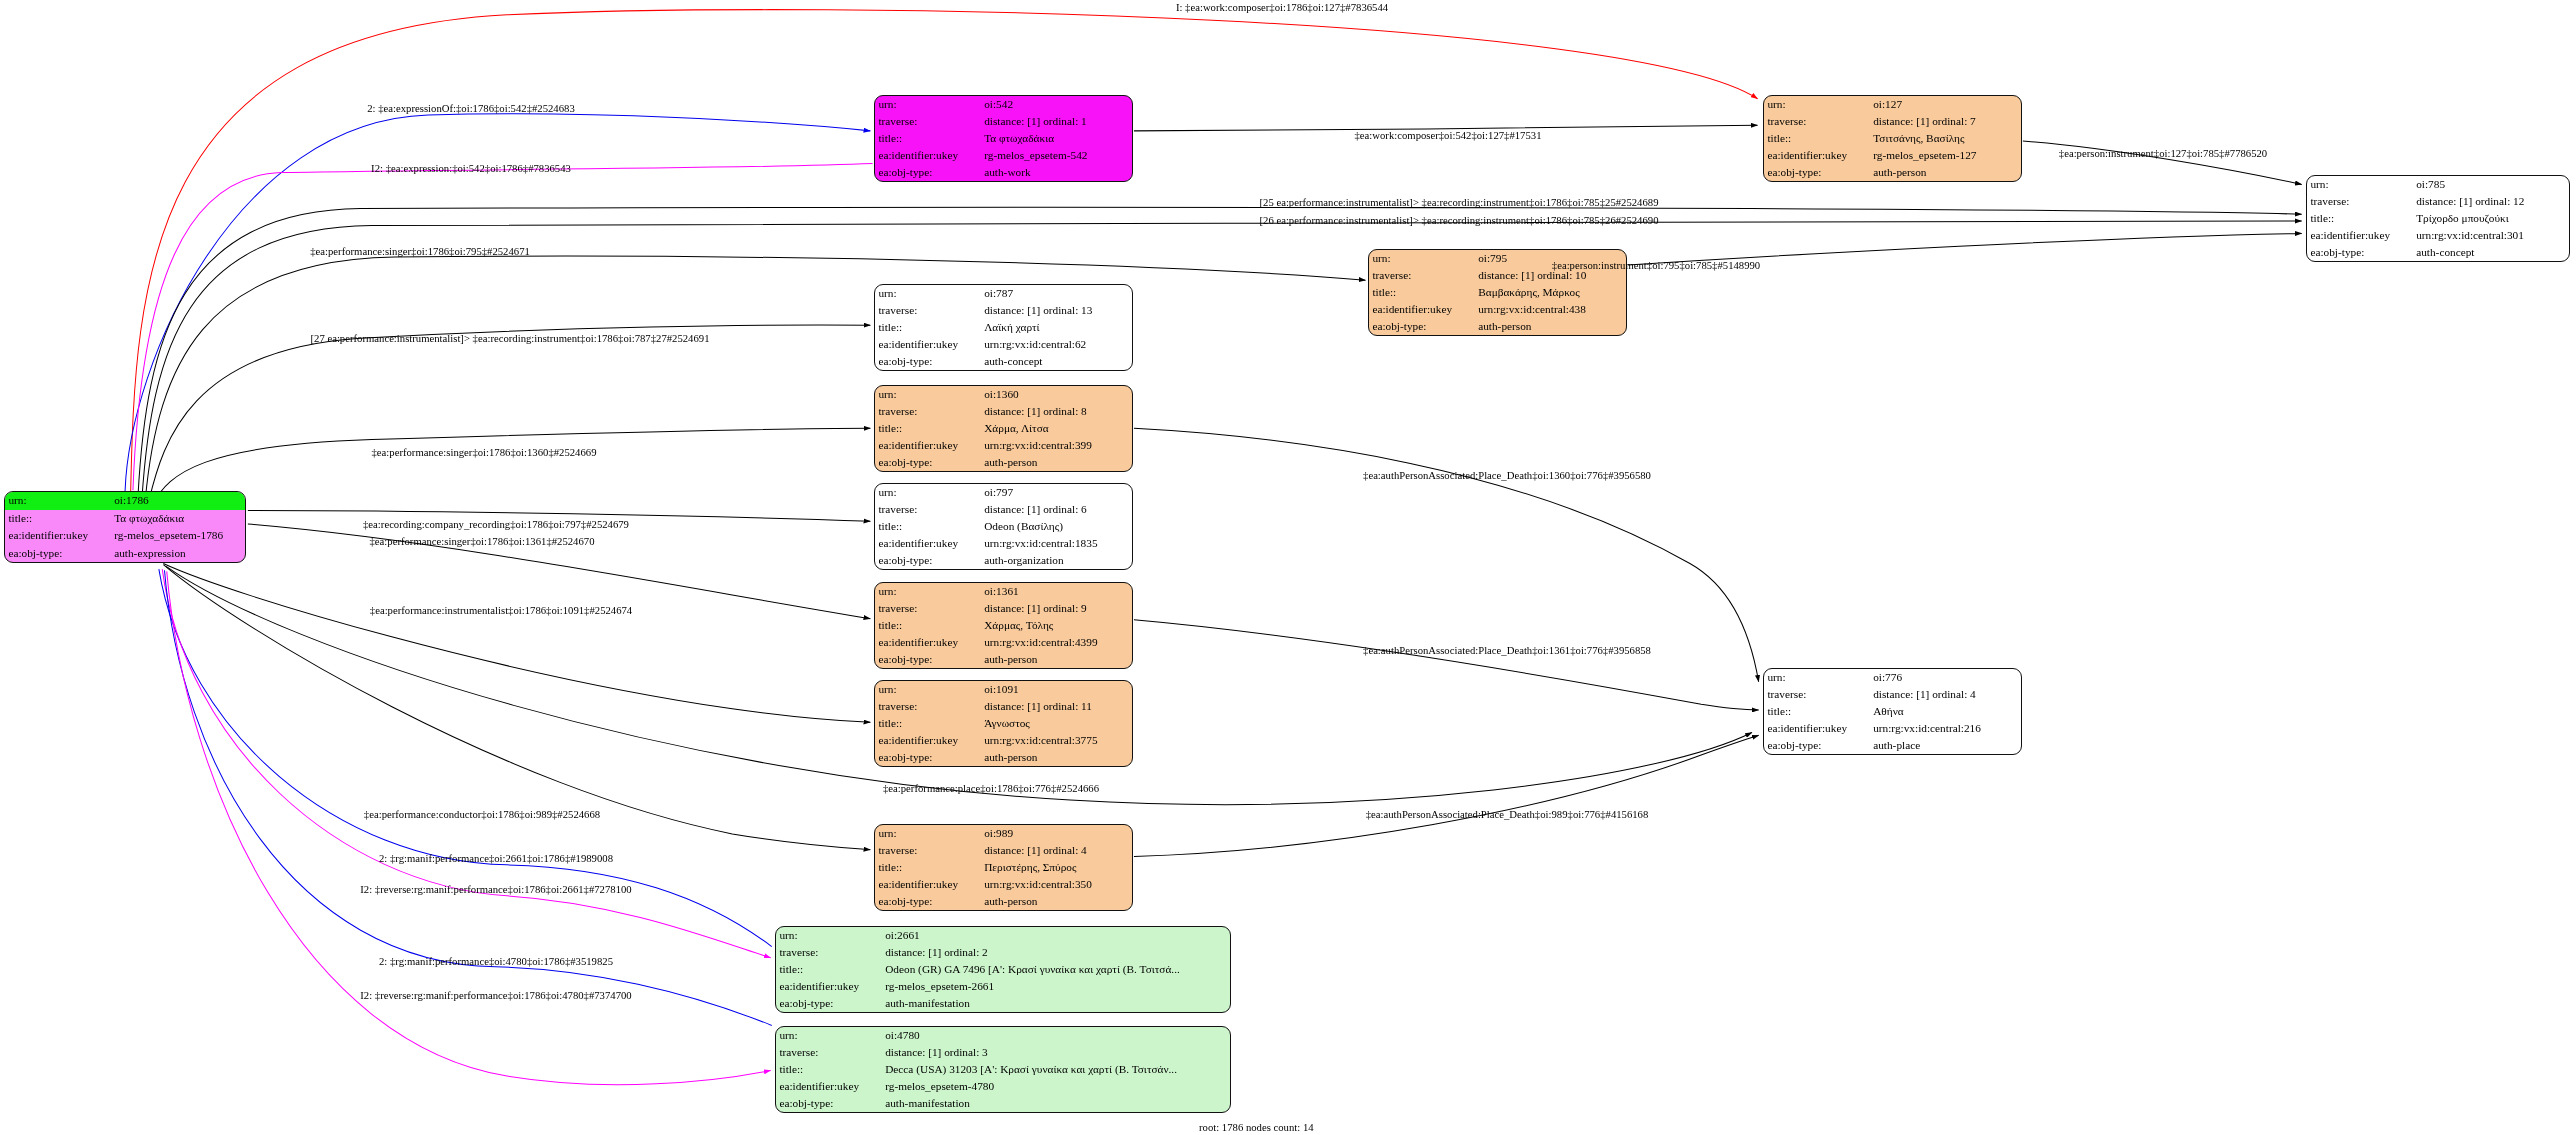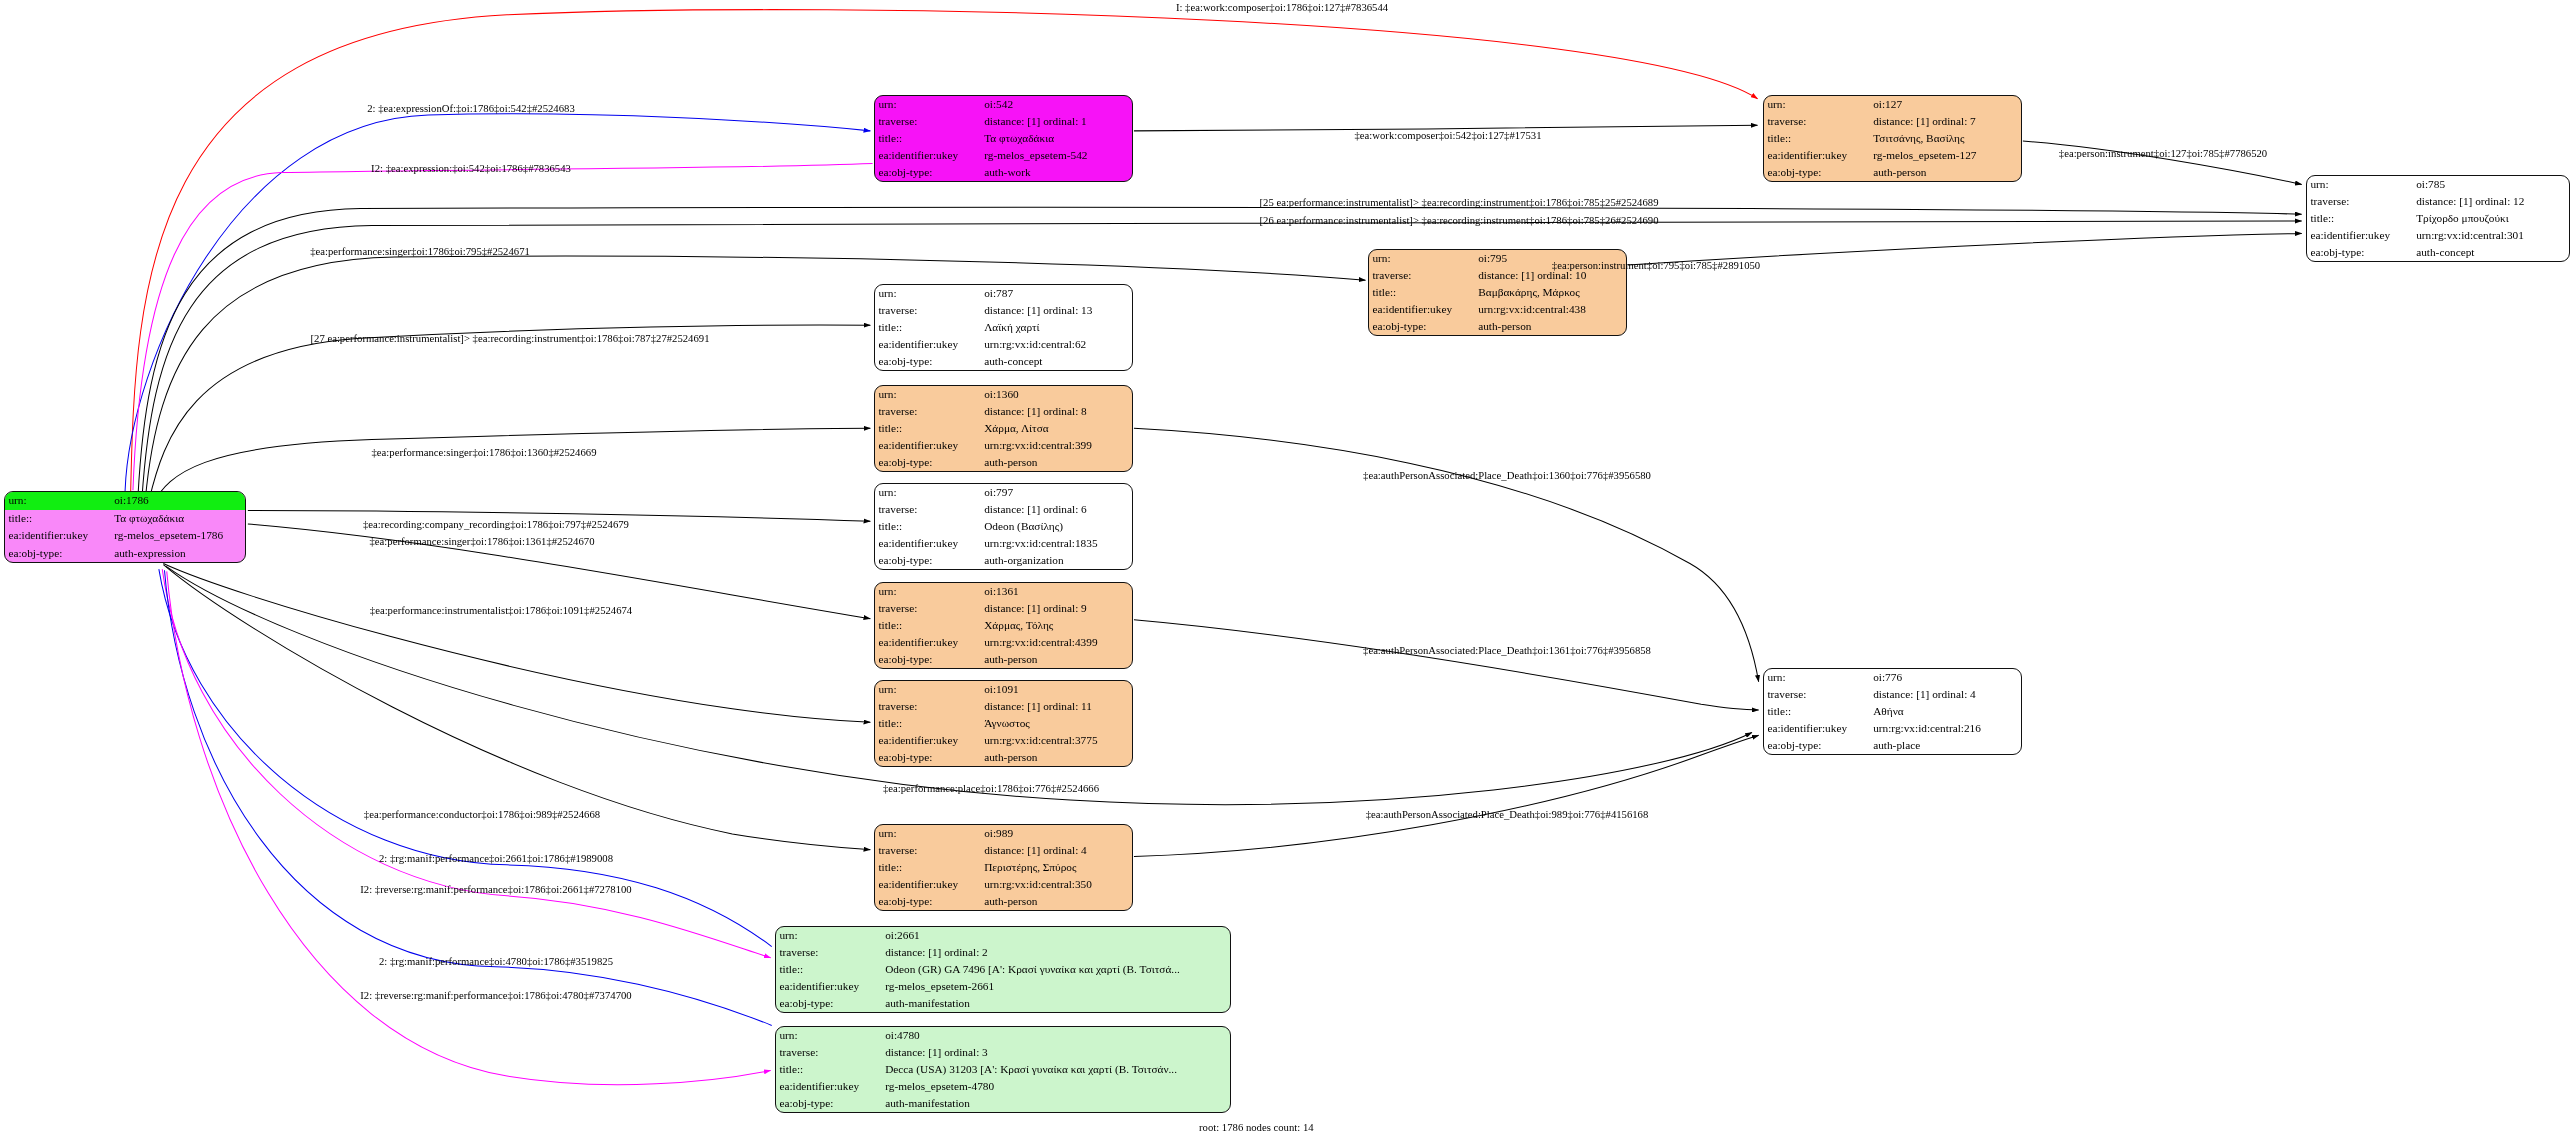--- a/index.html
+++ b/index.html
@@ -467,21 +467,21 @@
   </div>
 
   <div class="elabel c" style="left:1282px;top:2.3px;">I: ‡ea:work:composer‡oi:1786‡oi:127‡#7836544</div>
   <div class="elabel c" style="left:471px;top:103px;">2: ‡ea:expressionOf:‡oi:1786‡oi:542‡#2524683</div>
   <div class="elabel c" style="left:471px;top:163px;">I2: ‡ea:expression:‡oi:542‡oi:1786‡#7836543</div>
   <div class="elabel c" style="left:1448px;top:130px;">‡ea:work:composer‡oi:542‡oi:127‡#17531</div>
   <div class="elabel c" style="left:2163px;top:148px;">‡ea:person:instrument‡oi:127‡oi:785‡#7786520</div>
   <div class="elabel c" style="left:1459px;top:197px;">[25 ea:performance:instrumentalist]&gt; ‡ea:recording:instrument‡oi:1786‡oi:785‡25#2524689</div>
   <div class="elabel c" style="left:1459px;top:215px;">[26 ea:performance:instrumentalist]&gt; ‡ea:recording:instrument‡oi:1786‡oi:785‡26#2524690</div>
   <div class="elabel c" style="left:420px;top:246px;">‡ea:performance:singer‡oi:1786‡oi:795‡#2524671</div>
-  <div class="elabel c" style="left:1656px;top:260px;">‡ea:person:instrument‡oi:795‡oi:785‡#2891050</div>
+  <div class="elabel c" style="left:1656px;top:260px;">‡ea:person:instrument‡oi:795‡oi:785‡#5148990</div>
   <div class="elabel c" style="left:510px;top:333px;">[27 ea:performance:instrumentalist]&gt; ‡ea:recording:instrument‡oi:1786‡oi:787‡27#2524691</div>
   <div class="elabel c" style="left:484px;top:447px;">‡ea:performance:singer‡oi:1786‡oi:1360‡#2524669</div>
   <div class="elabel c" style="left:1507px;top:470px;">‡ea:authPersonAssociated:Place_Death‡oi:1360‡oi:776‡#3956580</div>
   <div class="elabel c" style="left:496px;top:519px;">‡ea:recording:company_recording‡oi:1786‡oi:797‡#2524679</div>
   <div class="elabel c" style="left:482px;top:536px;">‡ea:performance:singer‡oi:1786‡oi:1361‡#2524670</div>
   <div class="elabel c" style="left:501px;top:605px;">‡ea:performance:instrumentalist‡oi:1786‡oi:1091‡#2524674</div>
   <div class="elabel c" style="left:1507px;top:645px;">‡ea:authPersonAssociated:Place_Death‡oi:1361‡oi:776‡#3956858</div>
   <div class="elabel c" style="left:991px;top:783px;">‡ea:performance:place‡oi:1786‡oi:776‡#2524666</div>
   <div class="elabel c" style="left:482px;top:809px;">‡ea:performance:conductor‡oi:1786‡oi:989‡#2524668</div>
   <div class="elabel c" style="left:1507px;top:809px;">‡ea:authPersonAssociated:Place_Death‡oi:989‡oi:776‡#4156168</div>

